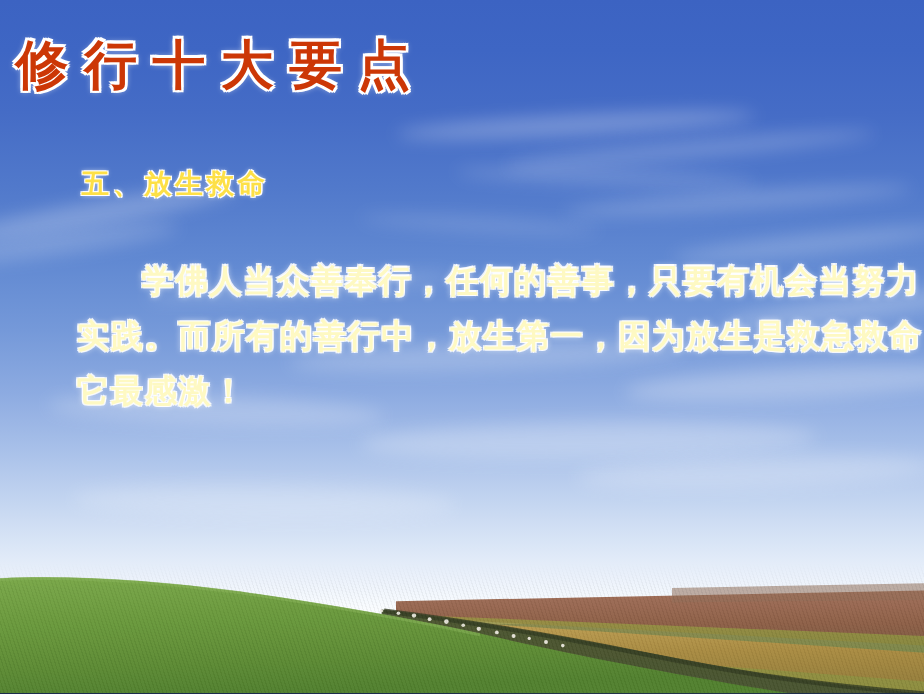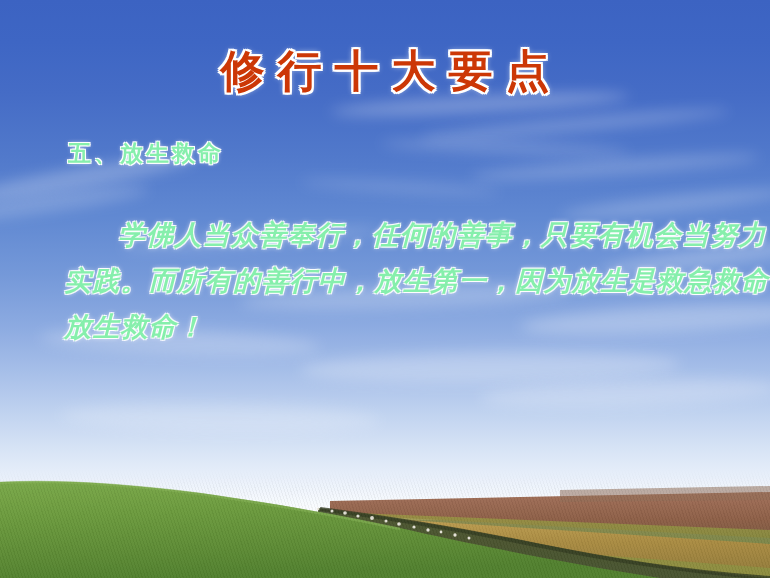--- a/index.html
+++ b/index.html
@@ -90,23 +90,23 @@
       rgba(0,0,0,0.22) 1px,
       rgba(255,255,255,0.10) 1px,
       rgba(255,255,255,0.10) 3px);
     -webkit-mask-image: linear-gradient(to bottom, rgba(0,0,0,0) 0px, rgba(0,0,0,1) 22px, rgba(0,0,0,1) 110px);
             mask-image: linear-gradient(to bottom, rgba(0,0,0,0) 0px, rgba(0,0,0,1) 22px, rgba(0,0,0,1) 110px);
   }
 
   
   .title {
     position: absolute;
-    left: 0; top: 48px;
-    width: 770px;
-    text-align: center;
+    left: 0; top: 32px;
+    width: 770px;
+    text-align: left;
     font-family: "DejaVu Serif", "Liberation Serif", serif;
     font-weight: bold;
     font-size: 44px;
     letter-spacing: 13px;
     text-indent: 13px;
     line-height: 1.05;
     color: #cc3706;
     text-shadow:
       -2px -2px 0 #ffffff,  2px -2px 0 #ffffff,
       -2px  2px 0 #ffffff,  2px  2px 0 #ffffff,
@@ -116,43 +116,42 @@
     white-space: nowrap;
   }
 
   .subtitle {
     position: absolute;
     left: 68px; top: 138px;
     font-family: "DejaVu Serif", "Liberation Serif", serif;
     font-weight: bold;
     font-size: 23px;
     letter-spacing: 3px;
-    color: #86efac;
+    color: #fde047;
     text-shadow:
       -1px -1px 0 #ffffff, 1px -1px 0 #ffffff,
       -1px  1px 0 #ffffff, 1px  1px 0 #ffffff,
        0 0 4px rgba(255,255,255,0.9);
     white-space: nowrap;
   }
 
   .body-text {
     position: absolute;
     left: 64px; top: 212px;
     width: 700px;
     font-family: "DejaVu Serif", "Liberation Serif", serif;
     font-weight: bold;
     font-size: 27px;
     line-height: 46px;
     letter-spacing: 1.2px;
-    color: #86efac;
+    color: #fef9c3;
     text-shadow:
       -1px -1px 0 rgba(255,255,255,0.85), 1px -1px 0 rgba(255,255,255,0.85),
       -1px  1px 0 rgba(255,255,255,0.85), 1px  1px 0 rgba(255,255,255,0.85),
        0 0 5px rgba(255,255,255,0.85);
-    font-style: italic;
   }
   .body-text p {
     margin: 0;
     white-space: nowrap;
   }
   .body-text p.indent { text-indent: 54px; }
 </style>
 </head>
 <body>
 
@@ -237,16 +236,16 @@
     <div class="grass-tex"></div>
   </div>
 
   <div class="title">修行十大要点</div>
 
   <div class="subtitle">五、放生救命</div>
 
   <div class="body-text">
     <p class="indent">学佛人当众善奉行，任何的善事，只要有机会当努力</p>
     <p>实践。而所有的善行中，放生第一，因为放生是救急救命</p>
-    <p>放生救命！</p>
+    <p>它最感激！</p>
   </div>
 
 </div>
 
 </body></html>

